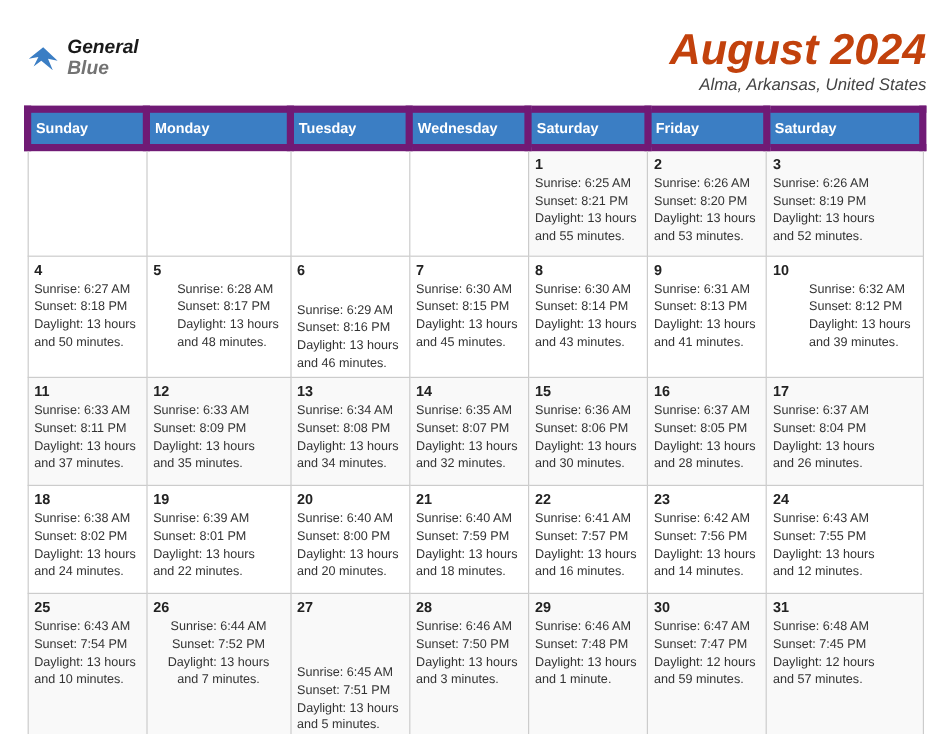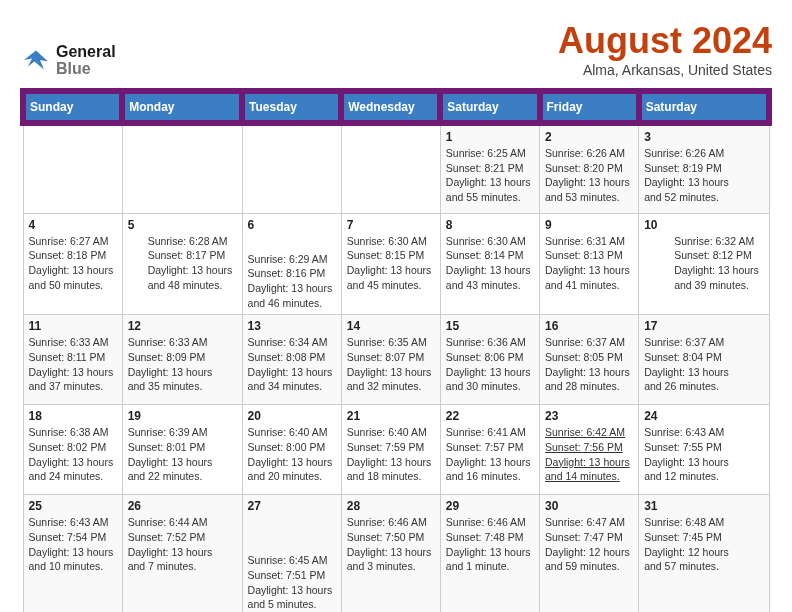--- a/index.html
+++ b/index.html
@@ -6,22 +6,23 @@
     body {
       font-family: Arial, sans-serif;
       background: #fff;
       width: 792px;
       min-height: 612px;
       padding: 20px;
     }
     .header {
       display: flex;
       justify-content: space-between;
-      align-items: flex-end;
+      align-items: center;
       margin-bottom: 10px;
+      font-style: italic;
     }
     .logo {
       display: flex;
       align-items: center;
       gap: 4px;
     }
     .logo-bird {
       width: 32px;
       height: 32px;
     }
@@ -277,21 +278,21 @@
         </td>
         <td>
           <div class="day-number">22</div>
           <div class="day-info" style="white-space: pre-line;">Sunrise: 6:41 AM
 Sunset: 7:57 PM
 Daylight: 13 hours
 and 16 minutes.</div>
         </td>
         <td>
           <div class="day-number">23</div>
-          <div class="day-info" style="white-space: pre-line; text-decoration: underline;">Sunrise: 6:42 AM
+          <div class="day-info" style="white-space: pre-line;">Sunrise: 6:42 AM
 Sunset: 7:56 PM
 Daylight: 13 hours
 and 14 minutes.</div>
         </td>
         <td>
           <div class="day-number">24</div>
           <div class="day-info" style="white-space: pre-line;">Sunrise: 6:43 AM
 Sunset: 7:55 PM
 Daylight: 13 hours
 and 12 minutes.</div>
@@ -300,21 +301,21 @@
       <tr>
         <td>
           <div class="day-number">25</div>
           <div class="day-info" style="white-space: pre-line;">Sunrise: 6:43 AM
 Sunset: 7:54 PM
 Daylight: 13 hours
 and 10 minutes.</div>
         </td>
         <td>
           <div class="day-number">26</div>
-          <div class="day-info" style="white-space: pre-line;">Sunrise: 6:44 AM
+          <div class="day-info" style="white-space: pre-line; text-align: center;">Sunrise: 6:44 AM
 Sunset: 7:52 PM
 Daylight: 13 hours
 and 7 minutes.</div>
         </td>
         <td>
           <div class="day-number">27</div>
           <div class="day-info" style="white-space: pre-line; margin-top: 40px;">Sunrise: 6:45 AM
 Sunset: 7:51 PM
 Daylight: 13 hours
 and 5 minutes.</div>

